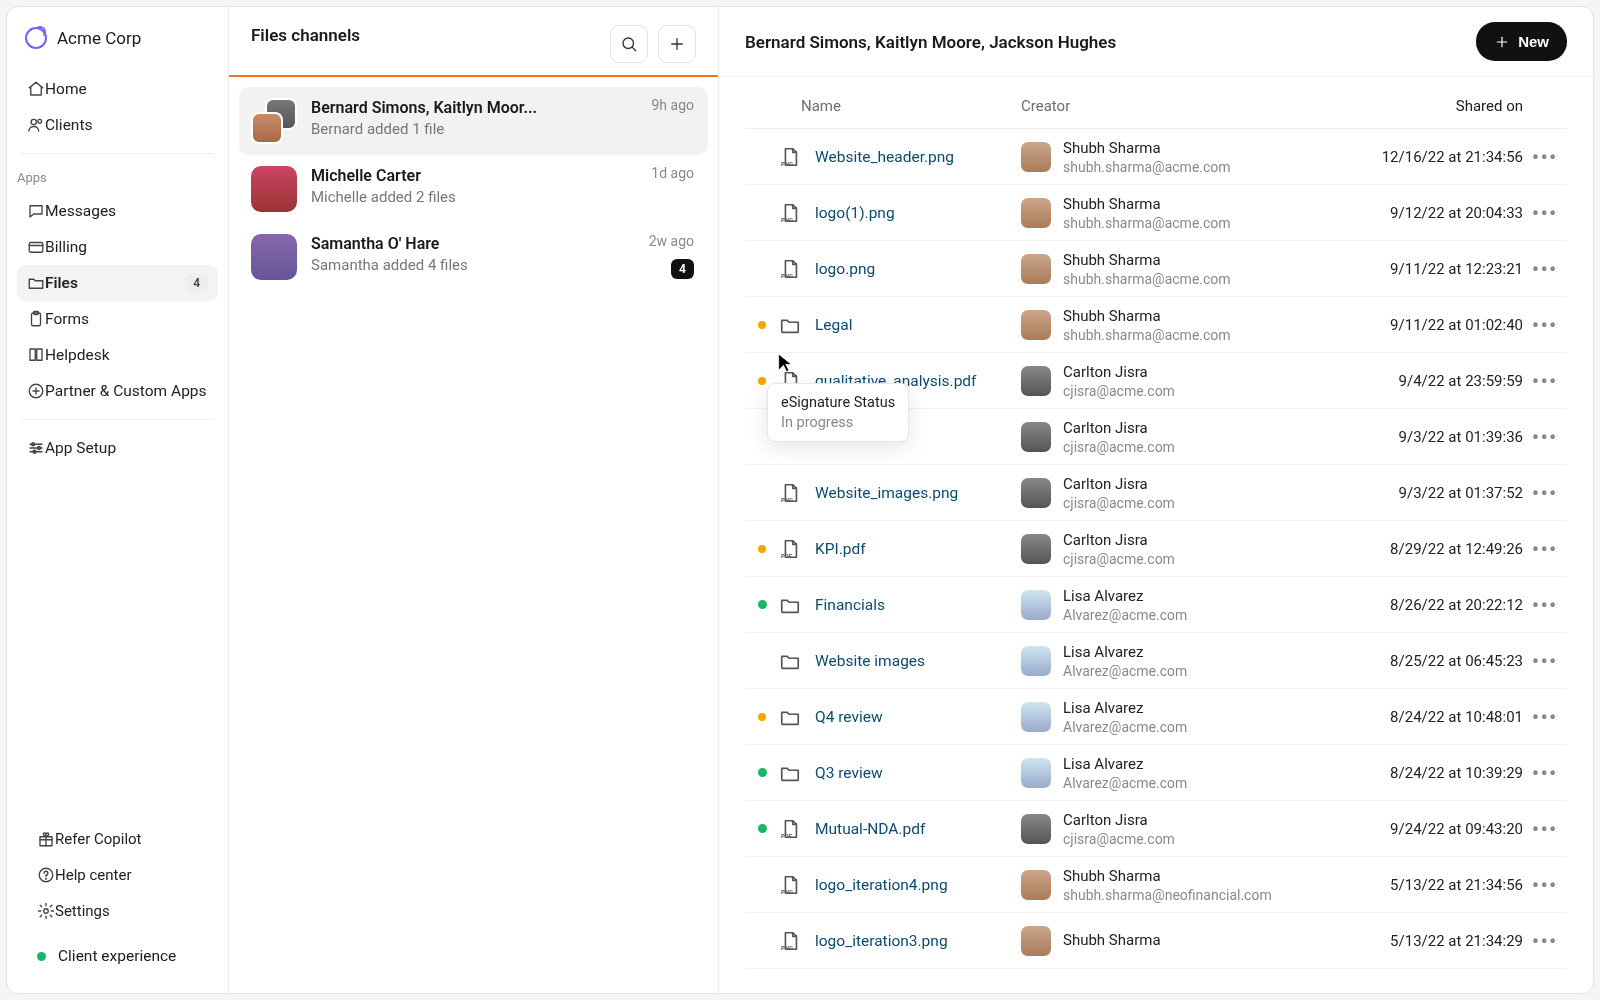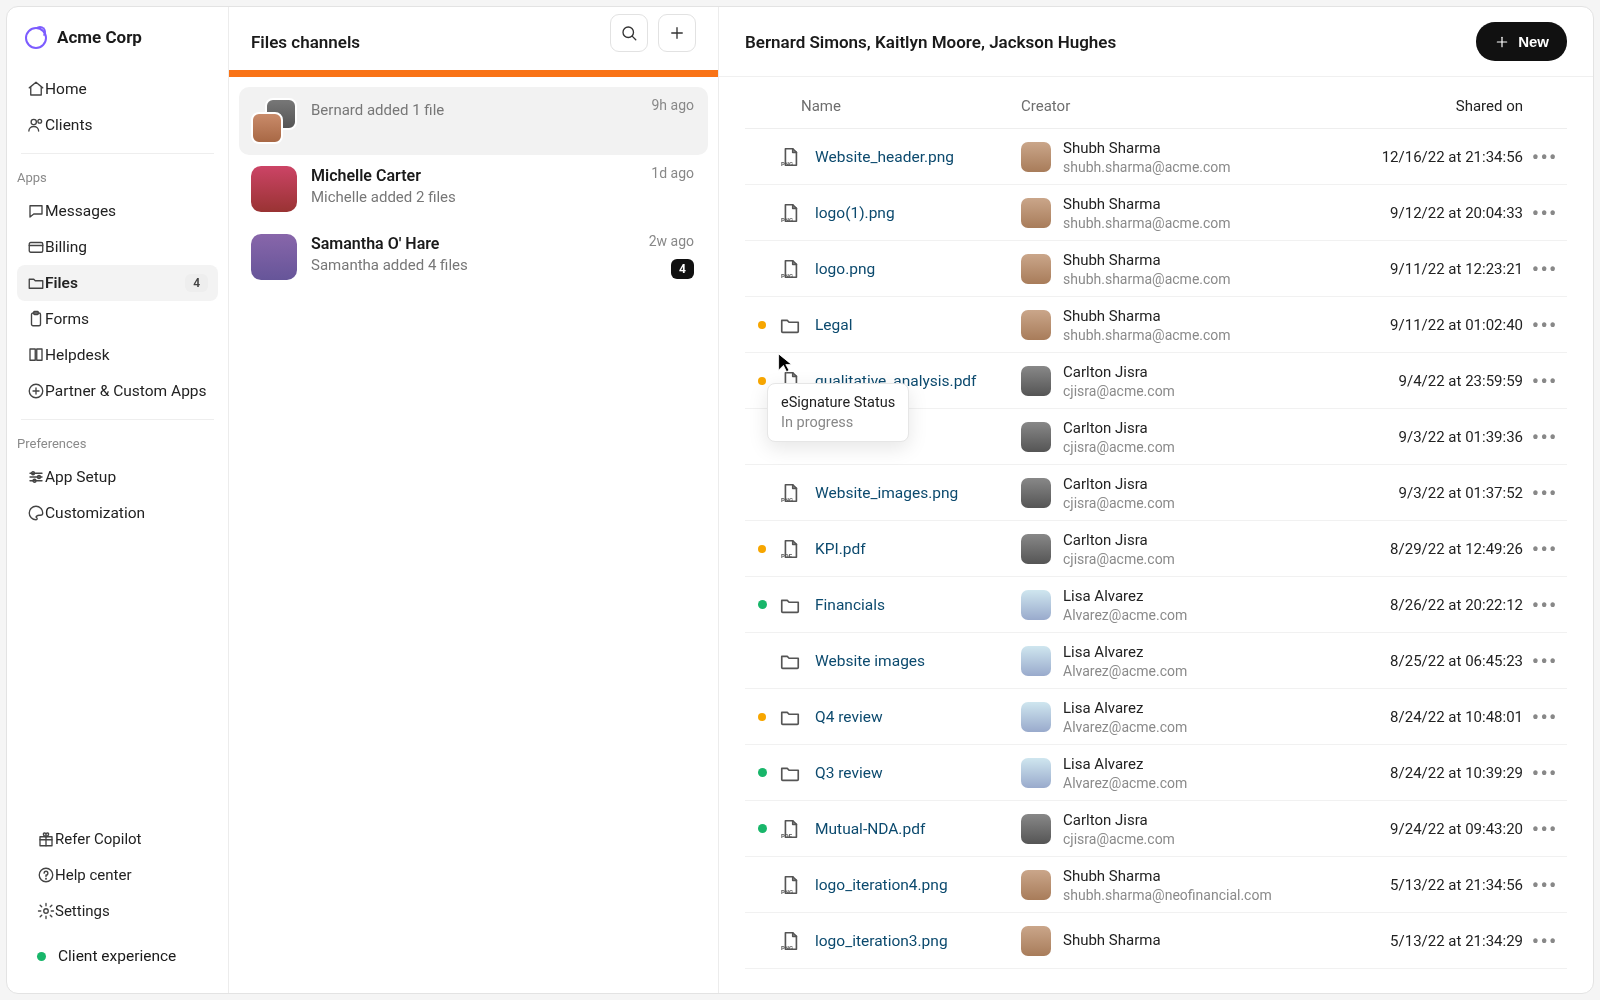--- a/index.html
+++ b/index.html
@@ -24,23 +24,23 @@
   }
   
   .sidebar {
     width: 222px;
     border-right: 1px solid #ececec;
     display: flex;
     flex-direction: column;
     padding: 10px 0;
   }
   .brand {
-    display: flex; align-items: flex-start; gap: 10px;
+    display: flex; align-items: center; gap: 10px;
     padding: 10px 18px 18px 18px;
-    font-size: 17px; font-weight: 700;
+    font-size: 17px; font-weight: 400;
   }
   .brand-logo {
     width: 22px; height: 22px; border: 2px solid #7c5cff;
     border-radius: 50%; position: relative;
     display:flex;align-items:center;justify-content:center;
   }
   .brand-logo:after{content:"";width:8px;height:8px;border:2px solid #7c5cff;border-radius:50%;position:absolute;top:-3px;left:7px;border-bottom-color:transparent;border-left-color:transparent;}
   .nav-group { padding: 4px 10px; }
   .nav-label { font-size: 13px; color: #8a8a8a; padding: 10px 10px 4px; }
   .nav-item {
@@ -63,21 +63,21 @@
   .dot-amber{width:8px;height:8px;border-radius:50%;background:#f7a600;display:inline-block;}
   
   svg { stroke: currentColor; fill:none; stroke-width:1.8; stroke-linecap:round; stroke-linejoin:round; }
   
   .channels {
     width: 490px;
     border-right:1px solid #ececec;
     display:flex;flex-direction:column;
   }
   .channels-header{
-    display:flex;align-items:flex-end;padding:18px 22px;height:70px;border-bottom:7px solid #f97316;
+    display:flex;align-items:flex-start;padding:18px 22px;height:70px;border-bottom:2px solid #f97316;
   }
   .channels-header h2{font-size:17px;font-weight:600;}
   .hdr-actions{margin-left:auto;display:flex;gap:10px;}
   .icon-btn{
     width:38px;height:38px;border:1px solid #e2e2e2;border-radius:9px;
     display:flex;align-items:center;justify-content:center;background:#fff;cursor:pointer;color:#333;
   }
   .channel-list{padding:10px;}
   .channel{
     display:flex;gap:14px;padding:11px 12px;border-radius:10px;cursor:pointer;align-items:flex-start;
@@ -238,42 +238,33 @@
             <svg width="18" height="18" viewBox="0 0 24 24">
               <circle cx="12" cy="12" r="9"></circle>
               <line x1="12" y1="8" x2="12" y2="16"></line>
               <line x1="8" y1="12" x2="16" y2="12"></line>
             </svg>
           </span>
       <span>Partner &amp; Custom Apps</span>
       </div>
       </div>
     <hr class="nav-sep">
-    <div class="nav-label">Preferences</div>
     <div class="nav-group" id="nav-prefs">
         <div class="nav-item">
           <span class="ico">
             <svg width="18" height="18" viewBox="0 0 24 24">
               <line x1="4" y1="7" x2="20" y2="7"></line>
               <line x1="4" y1="12" x2="20" y2="12"></line>
               <line x1="4" y1="17" x2="20" y2="17"></line>
               <circle cx="8" cy="7" r="2"></circle>
               <circle cx="16" cy="12" r="2"></circle>
               <circle cx="10" cy="17" r="2"></circle>
             </svg>
           </span>
       <span>App Setup</span>
-      </div>
-        <div class="nav-item">
-          <span class="ico">
-            <svg width="18" height="18" viewBox="0 0 24 24">
-              <path d="M12 3a9 9 0 1 0 0 18c2 0 2-2 .5-3S14 15 16 15h2a3 3 0 0 0 3-3 9 9 0 0 0-9-9z"></path>
-            </svg>
-          </span>
-      <span>Customization</span>
       </div>
       </div>
 
     <div class="sidebar-footer">
       <div class="nav-group" id="nav-footer">
           <div class="nav-item">
             <span class="ico">
               <svg width="18" height="18" viewBox="0 0 24 24">
                 <rect x="4" y="9" width="16" height="12"></rect>
                 <line x1="4" y1="13" x2="20" y2="13"></line>
@@ -328,20 +319,21 @@
         </button>
       </div>
     </div>
     <div class="channel-list" id="channel-list">
         <div class="channel active">
           <div class="avatar-stack">
             <div class="av a1"></div>
             <div class="av a2"></div>
           </div>
     <div class="ch-body">
+      <div class="ch-title">Bernard Simons, Kaitlyn Moor...</div>
       <div class="ch-sub">Bernard added 1 file</div>
     </div>
     <div class="ch-meta">9h ago</div>
     </div>
         <div class="channel">
           <div class="avatar-single p1"></div>
     <div class="ch-body">
       <div class="ch-title">Michelle Carter</div>
       <div class="ch-sub">Michelle added 2 files</div>
     </div>

